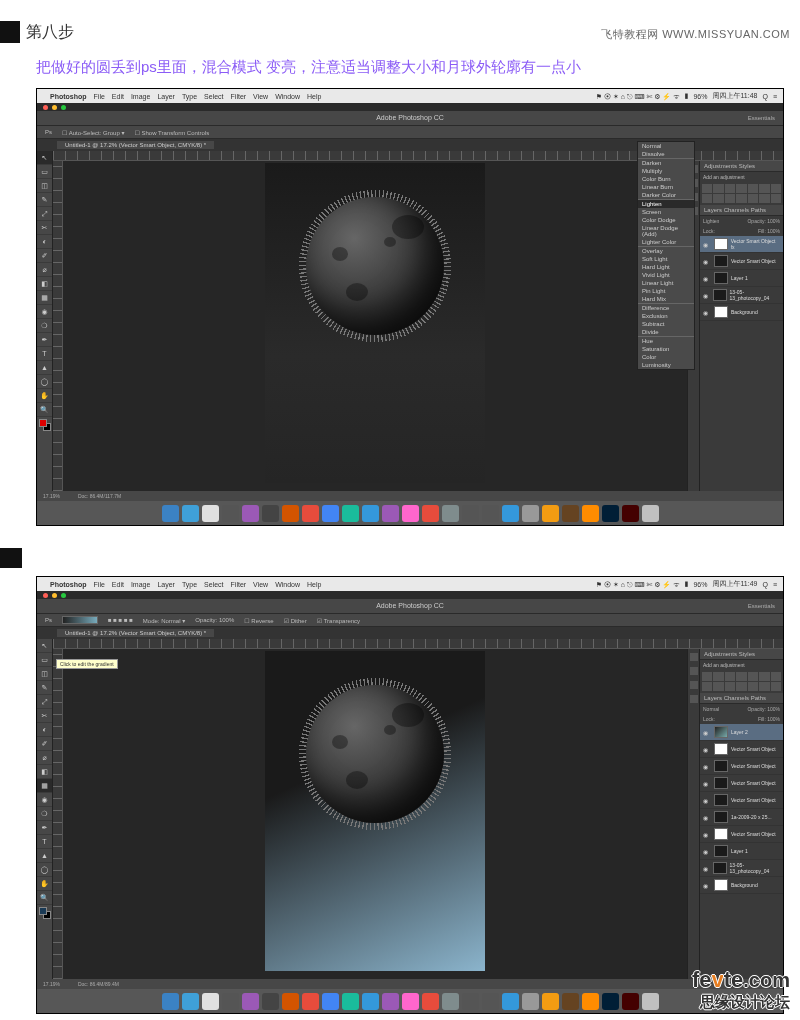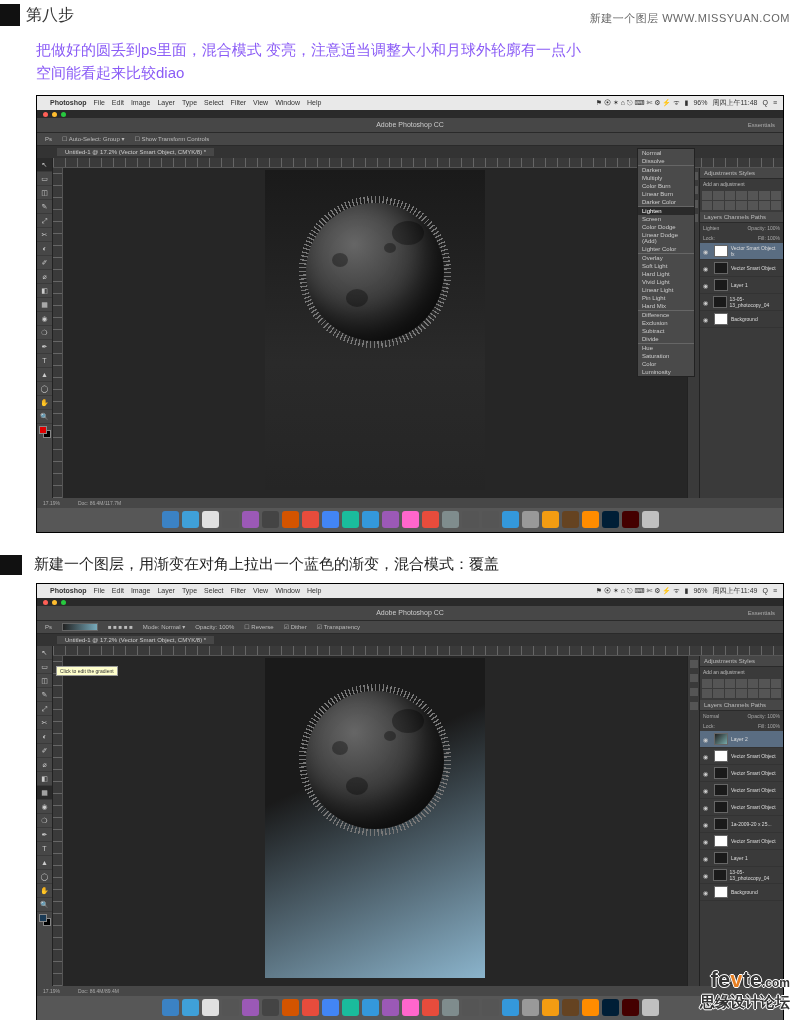--- a/index.html
+++ b/index.html
@@ -4,21 +4,21 @@
 <style>
   * { margin: 0; padding: 0; box-sizing: border-box; }
   body {
     width: 800px;
     height: 1020px;
     background: #fff;
     font-family: "Microsoft YaHei", sans-serif;
     position: relative;
     overflow: hidden;
   }
-  .top-row { display: flex; align-items: flex-end; justify-content: space-between; padding: 4px 10px 0 0; gap: 28px; }
+  .top-row { display: flex; align-items: center; justify-content: space-between; padding: 21px 10px 0 0; gap: 28px; }
   .step-label { display: flex; align-items: center; gap: 6px; }
   .step-square { width: 20px; height: 22px; background: #111; }
   .step-text { font-size: 16px; color: #333; }
   .credit { font-size: 11px; color: #666; letter-spacing: 0.5px; margin-top: 4px; }
   .desc { padding: 12px 0 10px 36px; font-size: 15px; color: #8b5cf6; line-height: 1.55; }
   .shot-wrap { width: 748px; margin-left: 36px; }
   .ps-shot { width: 100%; background: #3a3a3a; border: 1px solid #000; position: relative; }
   .mac-menu { height: 14px; background: #e9e9e9; display: flex; align-items: center; font-size: 7px; color: #333; padding: 0 6px; justify-content: space-between; }
   .mac-left { display: flex; gap: 7px; }
   .mac-right { display: flex; gap: 5px; align-items: center; }
@@ -85,26 +85,25 @@
   .grad-tip { position: absolute; left: 19px; top: 82px; background: #ffffcc; border: 1px solid #999; font-size: 5px; color: #333; padding: 1px 3px; z-index: 4; }
 </style>
 </head>
 <body>
 
 <div class="top-row">
   <div class="step-label">
     <div class="step-square"></div>
     <div class="step-text">第八步</div>
   </div>
-  <div class="credit">新建一个图层  WWW.MISSYUAN.COM</div>
+  <div class="credit">飞特教程网  WWW.MISSYUAN.COM</div>
 </div>
 
 <div class="desc">
   <div>把做好的圆丢到ps里面，混合模式 变亮，注意适当调整大小和月球外轮廓有一点小</div>
-  <div>空间能看起来比较diao</div>
 </div>
 
 <div class="shot-wrap">
   <div class="ps-shot">
     <div class="mac-menu">
       <div class="mac-left">
         <span class="mac-icon"></span>
         <b>Photoshop</b>
         <span>File</span>
         <span>Edit</span>
@@ -353,21 +352,20 @@
         <div class="dock-icon" style="background: rgb(255, 140, 0);"></div>
         <div class="dock-icon" style="background: rgb(0, 30, 54);"></div>
         <div class="dock-icon" style="background: rgb(68, 0, 0);"></div>
         <div class="dock-icon" style="background: rgb(192, 192, 192);"></div>
       </div>
   </div>
 </div>
 
 <div class="step2-row">
   <div class="step2-square"></div>
-  <div class="step2-text">新建一个图层，用渐变在对角上拉出一个蓝色的渐变，混合模式：覆盖</div>
 </div>
 
 <div class="shot-wrap" style="margin-top:8px">
   <div class="ps-shot">
     <div class="mac-menu">
       <div class="mac-left">
         <span class="mac-icon"></span>
         <b>Photoshop</b>
         <span>File</span>
         <span>Edit</span>
@@ -609,16 +607,16 @@
         <div class="dock-icon" style="background: rgb(255, 140, 0);"></div>
         <div class="dock-icon" style="background: rgb(0, 30, 54);"></div>
         <div class="dock-icon" style="background: rgb(68, 0, 0);"></div>
         <div class="dock-icon" style="background: rgb(192, 192, 192);"></div>
       </div>
   </div>
 </div>
 
 <div class="watermark">
   <div class="wm1">
-    <span>fe</span><span class="o">v</span><span>te</span><span style="font-size:12px">.com</span>
+    <span>fe</span><span class="o">v</span><span>te</span><span style="font-size:20px">.com</span>
   </div>
   <div class="wm2">思缘设计论坛</div>
 </div>
 
 </body></html>

